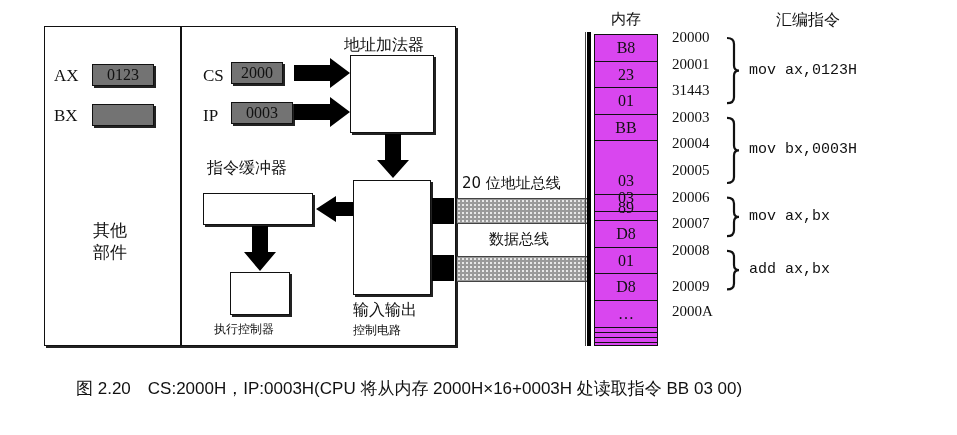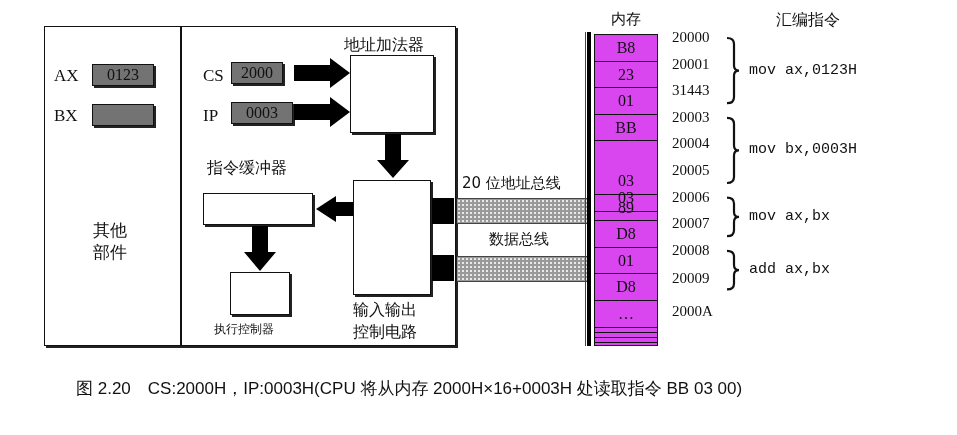--- a/index.html
+++ b/index.html
@@ -47,21 +47,21 @@
 <div class="box" style="left:350px;top:55px;width:84px;height:78px;"></div>
 
 <div class="lbl" style="left:207px;top:160px;font-family:'DejaVu Sans',sans-serif;font-size:16px;">指令缓冲器</div>
 <div class="box" style="left:203px;top:193px;width:110px;height:32px;"></div>
 
 <div class="box" style="left:230px;top:272px;width:60px;height:43px;"></div>
 <div class="lbl" style="left:214px;top:323px;font-family:'DejaVu Sans',sans-serif;font-size:12px;">执行控制器</div>
 
 <div class="box" style="left:353px;top:180px;width:78px;height:115px;"></div>
 <div class="lbl" style="left:353px;top:302px;font-family:'DejaVu Sans',sans-serif;font-size:16px;">输入输出</div>
-<div class="lbl" style="left:353px;top:324px;font-family:'DejaVu Sans',sans-serif;font-size:16px;">控制电路</div>
+<div class="lbl" style="left:353px;top:324px;font-family:'DejaVu Sans',sans-serif;font-size:12px;">控制电路</div>
 
 <svg class="abs" style="left:0;top:0;" width="957" height="435">
 
   <polygon points="294,65 330,65 330,58 350,73 330,88 330,81 294,81" fill="#000"></polygon>
 
   <polygon points="294,104 330,104 330,97 350,112 330,127 330,120 294,120" fill="#000"></polygon>
 
   <polygon points="385,134 401,134 401,160 409,160 393,178 377,160 385,160" fill="#000"></polygon>
 
   <polygon points="353,202 336,202 336,196 316,209 336,222 336,216 353,216" fill="#000"></polygon>
@@ -100,21 +100,21 @@
 <div id="addr-col" class="abs" style="left:672px;top:0;">
     <div class="addr" style="left: 0px; top: 30px;">20000</div>
     <div class="addr" style="left: 0px; top: 56.6px;">20001</div>
     <div class="addr" style="left: 0px; top: 83.2px;">31443</div>
     <div class="addr" style="left: 0px; top: 109.8px;">20003</div>
     <div class="addr" style="left: 0px; top: 136.4px;">20004</div>
     <div class="addr" style="left: 0px; top: 163px;">20005</div>
     <div class="addr" style="left: 0px; top: 189.6px;">20006</div>
     <div class="addr" style="left: 0px; top: 216.2px;">20007</div>
     <div class="addr" style="left: 0px; top: 242.8px;">20008</div>
-    <div class="addr" style="left: 0px; top: 271px;">20009</div>
+    <div class="addr" style="left: 0px; top: 279px;">20009</div>
     <div class="addr" style="left: 0px; top: 304px;">2000A</div>
   </div>
 
 <div class="lbl" style="left:776px;top:12px;font-family:Liberation Sans, sans-serif;font-size:16px;">汇编指令</div>
 <div id="asm-col" class="abs" style="left:0;top:0;">
     <svg width="957" height="435" style="position: absolute; left: 0px; top: 0px;">
       <path d="M727,38 Q734,38 734,44 L734,65.6 Q734,70.6 739,70.6 Q734,70.6 734,75.6 L734,97.2 Q734,103.2 727,103.2" fill="none" stroke="#111" stroke-width="2.2"></path>
       <path d="M727,117.80000000000001 Q734,117.80000000000001 734,123.80000000000001 L734,145.4 Q734,150.4 739,150.4 Q734,150.4 734,155.4 L734,177 Q734,183 727,183" fill="none" stroke="#111" stroke-width="2.2"></path>
       <path d="M727,197.60000000000002 Q734,197.60000000000002 734,203.60000000000002 L734,211.90000000000003 Q734,216.90000000000003 739,216.90000000000003 Q734,216.90000000000003 734,221.90000000000003 L734,230.20000000000002 Q734,236.20000000000002 727,236.20000000000002" fill="none" stroke="#111" stroke-width="2.2"></path>
       <path d="M727,250.8 Q734,250.8 734,256.8 L734,265.1 Q734,270.1 739,270.1 Q734,270.1 734,275.1 L734,283.4 Q734,289.4 727,289.4" fill="none" stroke="#111" stroke-width="2.2"></path>

